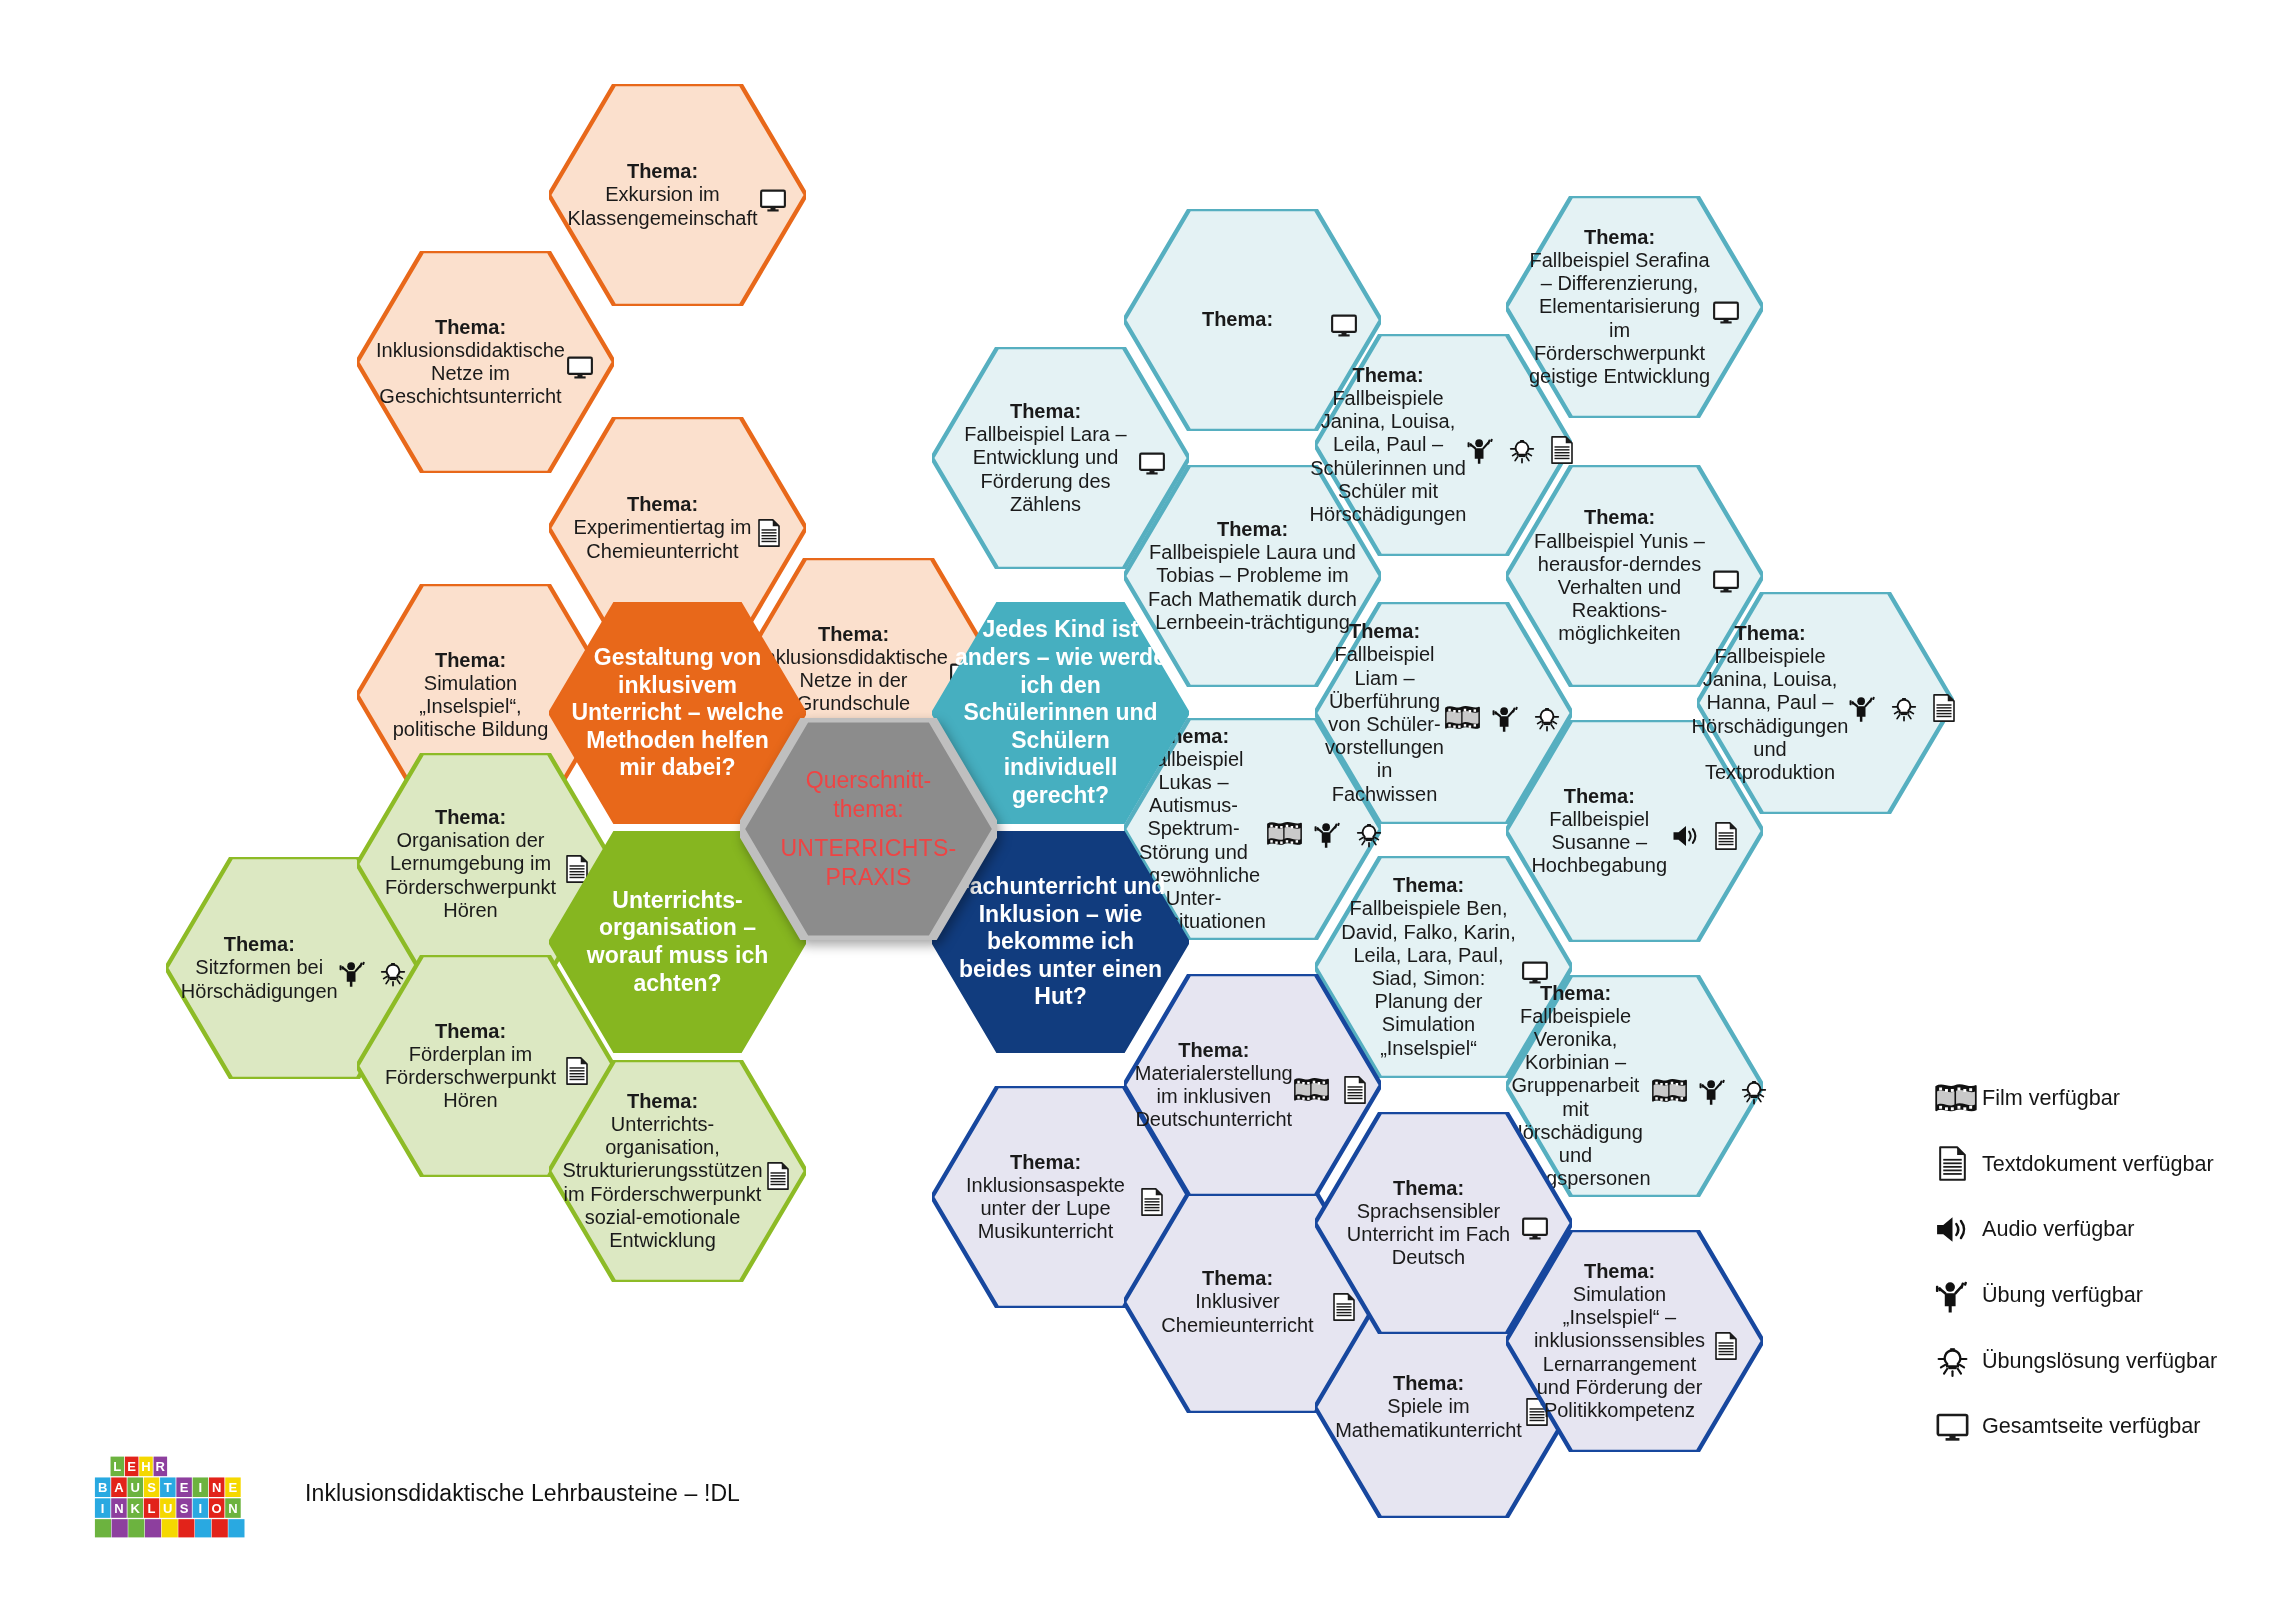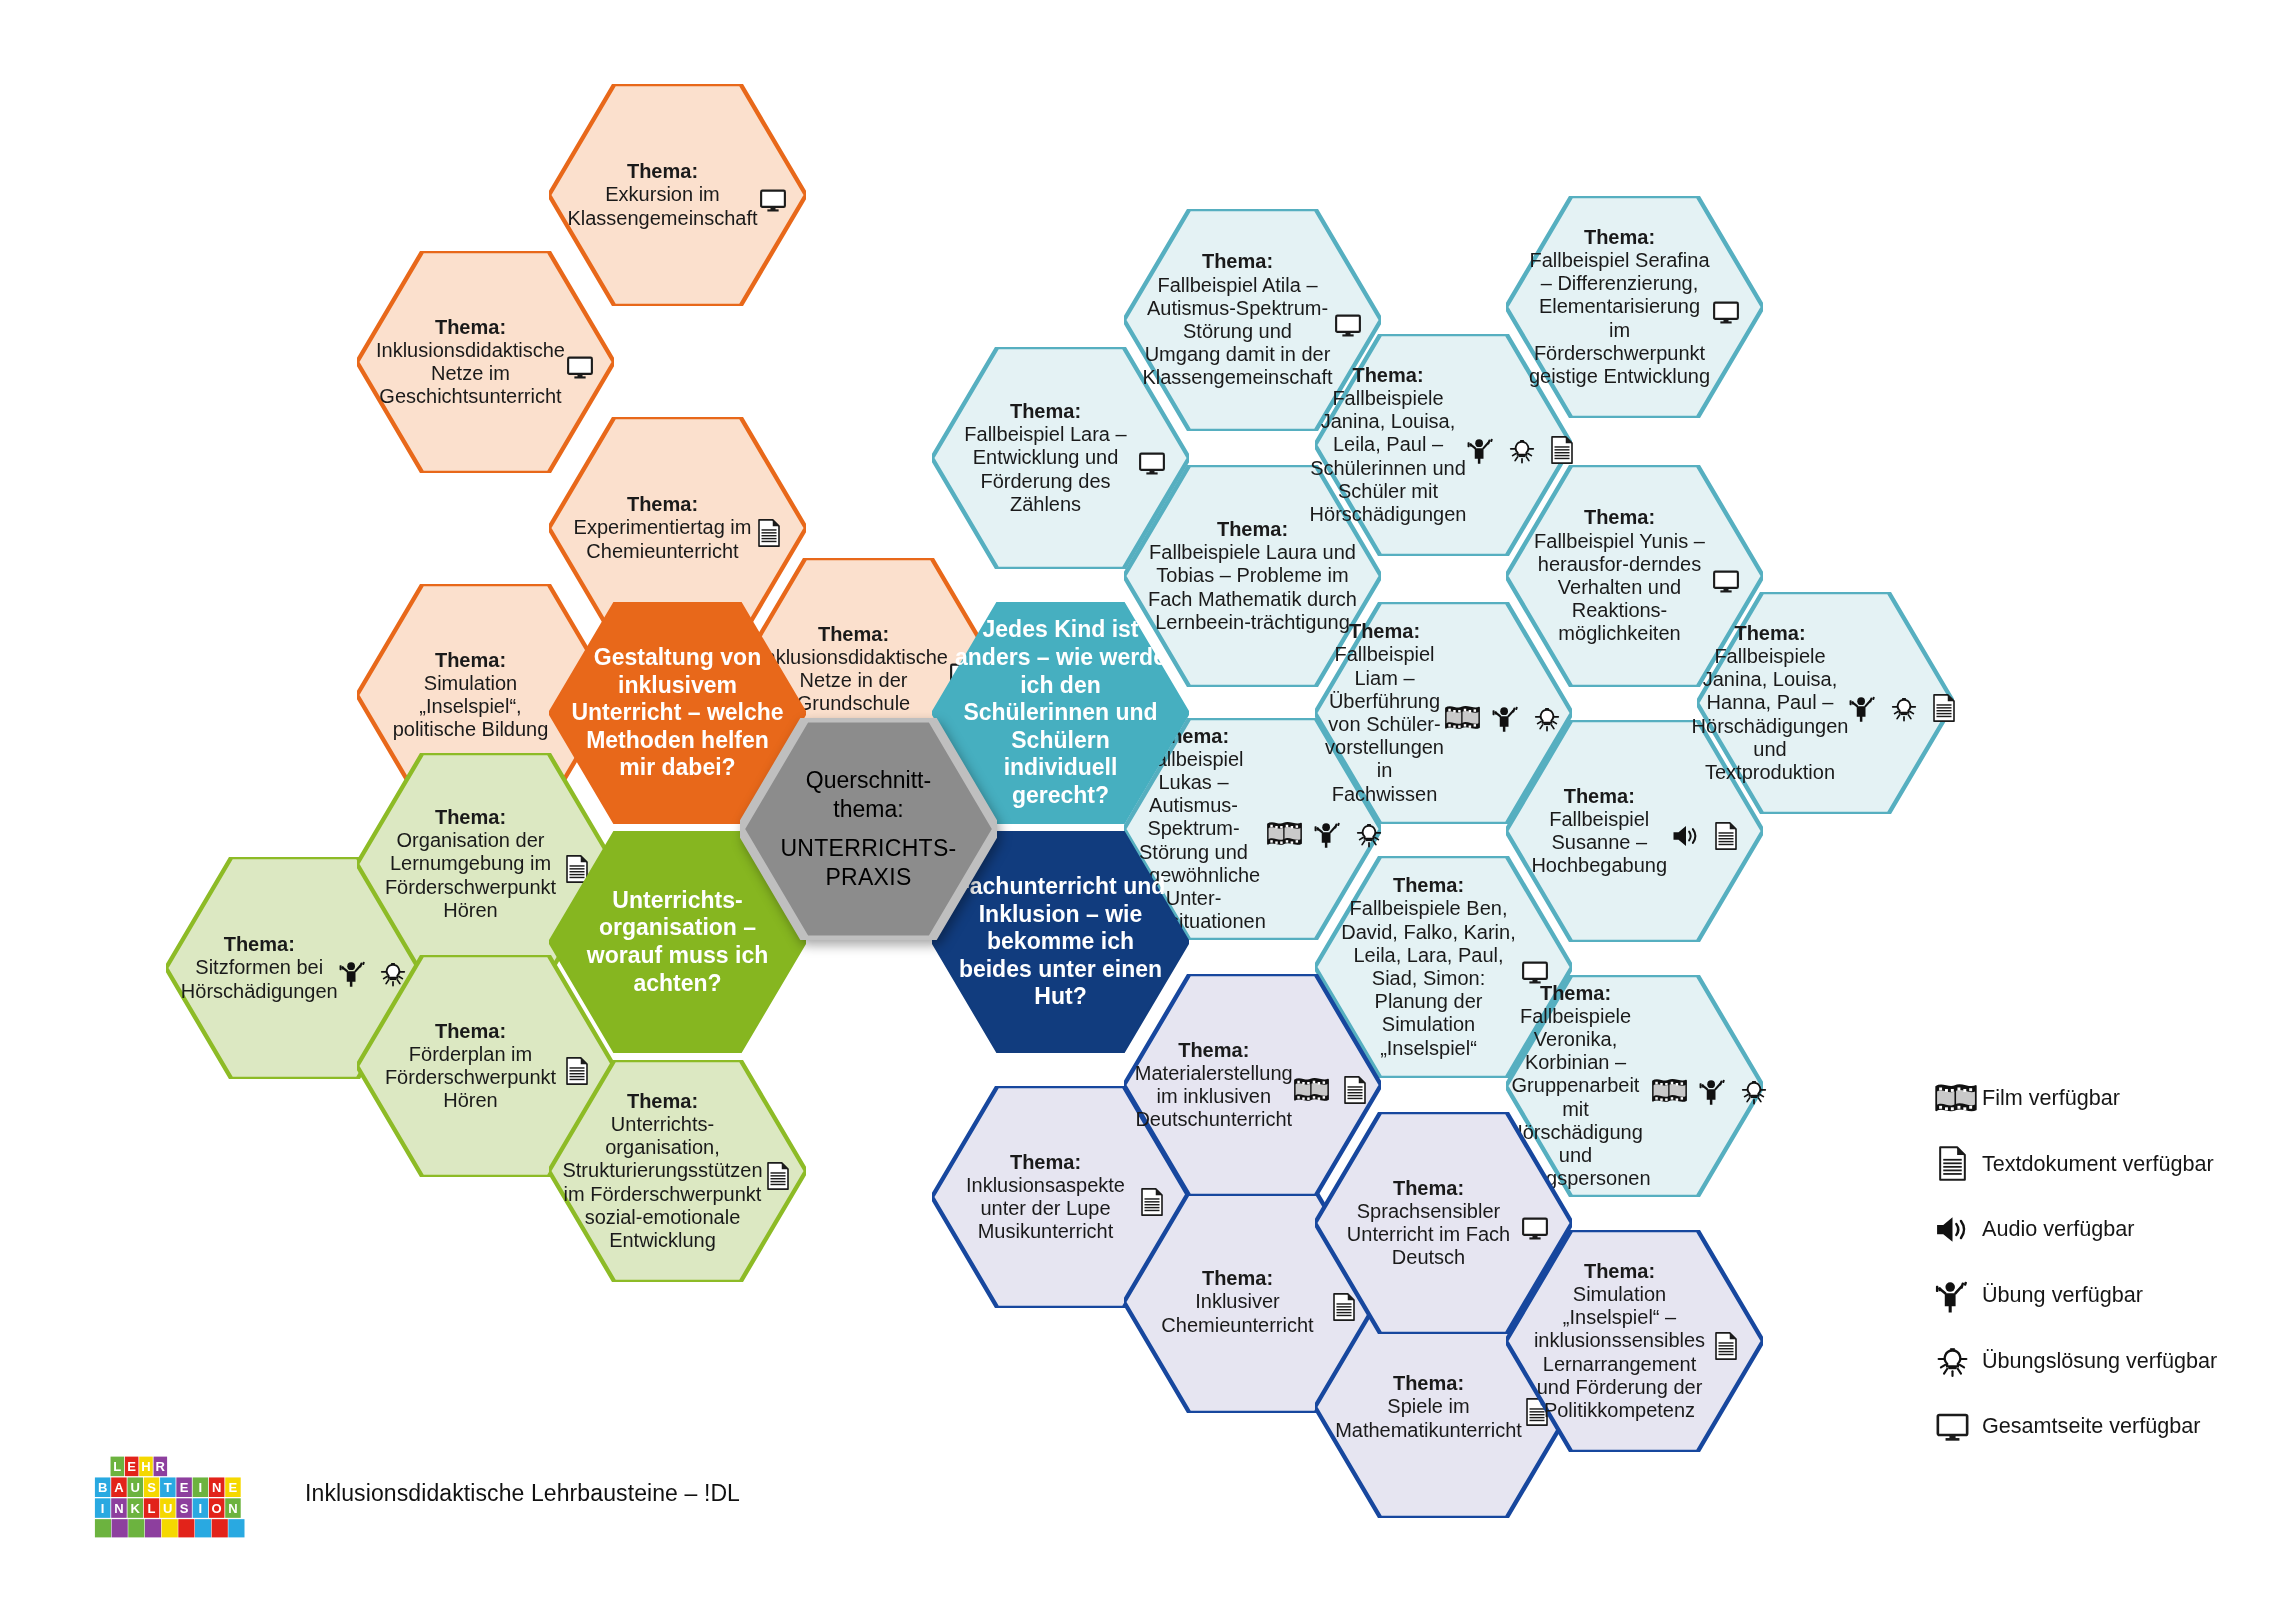--- a/index.html
+++ b/index.html
@@ -29,21 +29,21 @@
   .ttl{font-weight:bold;display:block;line-height:1.16;}
   .sub{display:block;line-height:1.16;font-weight:normal;}
 
   
   .leaf .hexinner{color:#1a1a1a;font-size:20px;}
   .leaf .ttl{font-size:20px;}
 
   
   .hub .hexinner{color:#ffffff;font-weight:bold;font-size:23px;line-height:1.2;}
 
-  .center .hexinner{color:#000000;font-size:23px;line-height:1.26;}
+  .center .hexinner{color:#ef4444;font-size:23px;line-height:1.26;}
   .center .c1{display:block;font-weight:normal;}
   .center .c2{display:block;font-weight:normal;letter-spacing:0.3px;margin-top:9.2px;}
 
   
   .icons{
     position:relative;z-index:2;
     display:flex;align-items:center;justify-content:center;
     gap:10.5px;margin-top:9.2px;height:31px;
   }
   .icons svg{display:block;}
@@ -290,21 +290,20 @@
       </div>
     </div>
     <div class="hex leaf" style="left: 1124px; top: 209px; width: 257px; height: 222px; z-index: 2;">
       <div class="hexbg">
         <svg viewBox="0 0 100 100" preserveAspectRatio="none">
       <polygon points="25.50,0 74.50,0 100,50 74.50,100 25.50,100 0,50" fill="#E4F2F4" stroke="#56AFC0" stroke-width="4.4" vector-effect="non-scaling-stroke" stroke-linejoin="miter"></polygon>
     </svg>
       </div>
       <div class="hexinner">
         <span class="ttl">Thema:</span>
-        <span class="sub">Fallbeispiel Atila – Autismus-Spektrum-Störung und Umgang damit in der Klassengemeinschaft</span>
       </div>
       <div class="icons">
         <svg width="30" height="30" viewBox="0 0 48 48">
       <rect x="5" y="9" width="38" height="26" rx="2" fill="#fff" stroke="#1b1b1b" stroke-width="3.4"></rect>
       <rect x="20" y="35" width="8" height="5" fill="#1b1b1b"></rect>
       <rect x="15" y="39" width="18" height="3.4" fill="#1b1b1b"></rect>
     </svg>
       </div>
     </div>
     <div class="hex leaf" style="left: 1124px; top: 465px; width: 257px; height: 222px; z-index: 2;">

